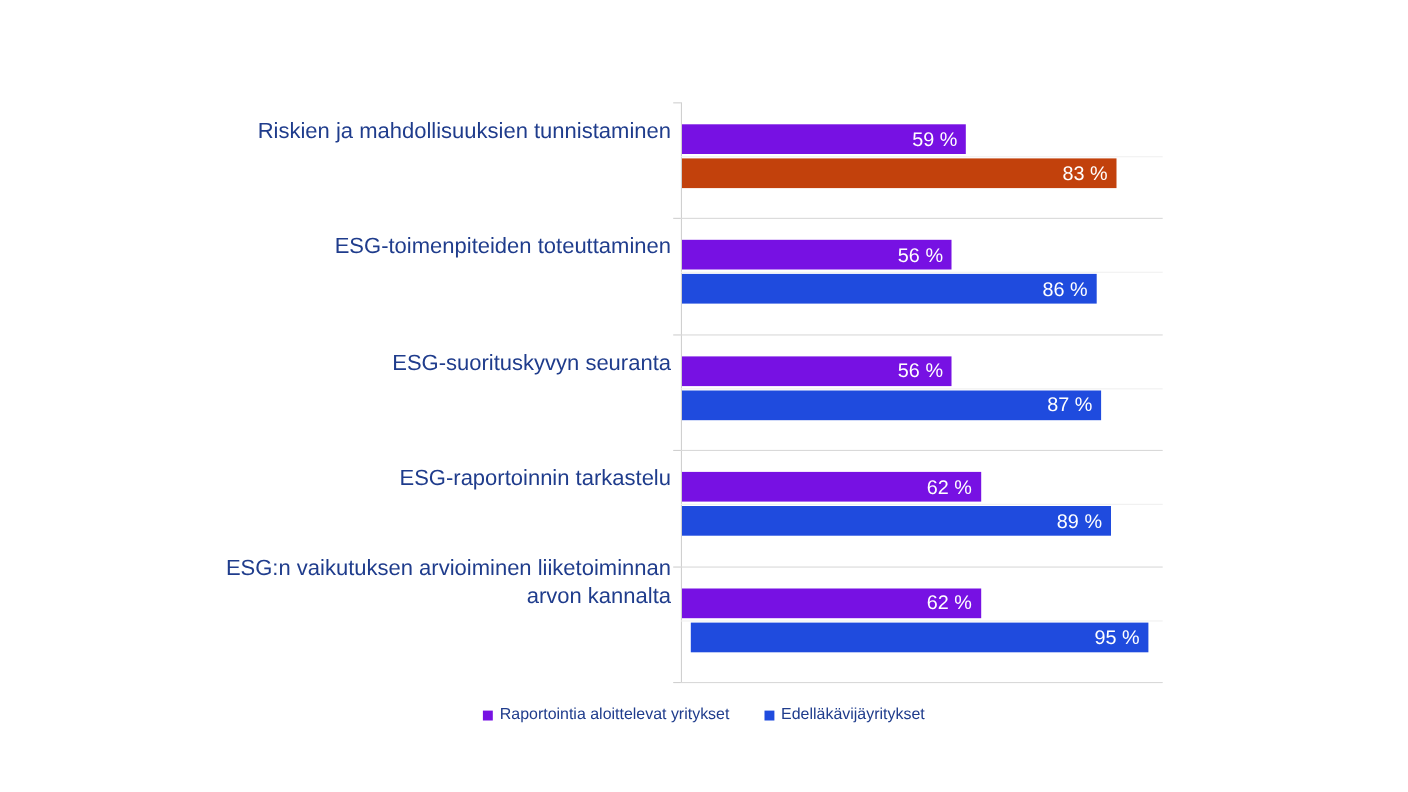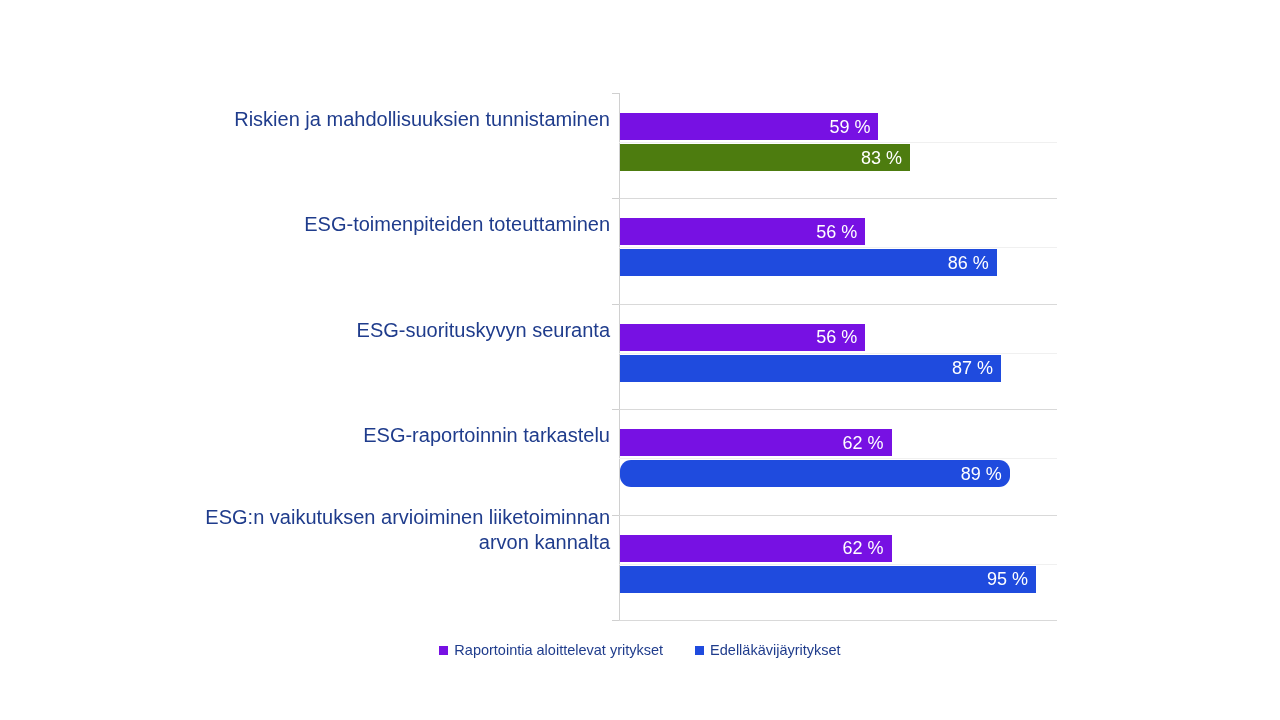--- a/index.html
+++ b/index.html
@@ -144,21 +144,21 @@
       <div class="cat-label" style="top: 411.6px;">ESG:n vaikutuksen arvioiminen liiketoiminnan
 arvon kannalta</div>
     </div>
 
   <div class="plot-area" id="plot-area">
       <div class="gridline" style="top: 0px; background: transparent;"></div>
       <div class="tick" style="top: 0px;"></div>
       <div class="bar" style="top: 20px; width: 258.42px; background: rgb(119, 17, 227);">
         <span class="bar-label">59 %</span>
       </div>
-      <div class="bar" style="top: 51px; width: 290px; background: #4d7c0f;">
+      <div class="bar" style="top: 51px; width: 395px; background: #c2410c;">
         <span class="bar-label">83 %</span>
       </div>
       <div class="gridline minor" style="top: 49px;"></div>
       <div class="gridline" style="top: 105.4px;"></div>
       <div class="tick" style="top: 105.4px;"></div>
       <div class="bar" style="top: 125.4px; width: 245.28px; background: rgb(119, 17, 227);">
         <span class="bar-label">56 %</span>
       </div>
       <div class="bar" style="top: 156.4px; width: 376.68px; background: rgb(31, 75, 222);">
         <span class="bar-label">86 %</span>
@@ -171,30 +171,30 @@
       </div>
       <div class="bar" style="top: 261.8px; width: 381.06px; background: rgb(31, 75, 222);">
         <span class="bar-label">87 %</span>
       </div>
       <div class="gridline minor" style="top: 259.8px;"></div>
       <div class="gridline" style="top: 316.2px;"></div>
       <div class="tick" style="top: 316.2px;"></div>
       <div class="bar" style="top: 336.2px; width: 271.56px; background: rgb(119, 17, 227);">
         <span class="bar-label">62 %</span>
       </div>
-      <div class="bar" style="top: 367.2px; width: 389.82px; background: rgb(31, 75, 222); border-radius: 11px;">
+      <div class="bar" style="top: 367.2px; width: 389.82px; background: rgb(31, 75, 222);">
         <span class="bar-label">89 %</span>
       </div>
       <div class="gridline minor" style="top: 365.2px;"></div>
       <div class="gridline" style="top: 421.6px;"></div>
       <div class="tick" style="top: 421.6px;"></div>
       <div class="bar" style="top: 441.6px; width: 271.56px; background: rgb(119, 17, 227);">
         <span class="bar-label">62 %</span>
       </div>
-      <div class="bar" style="top: 472.6px; width: 416.1px; background: rgb(31, 75, 222);">
+      <div class="bar" style="top: 472.6px; width: 416.1px; background: rgb(31, 75, 222); margin-left: 8px;">
         <span class="bar-label">95 %</span>
       </div>
       <div class="gridline minor" style="top: 470.6px;"></div>
       <div class="gridline" style="top: 527px;"></div>
       <div class="tick" style="top: 527px;"></div>
     </div>
 
   <div class="legend" id="legend">
       <div class="legend-item">
         <span class="legend-swatch" style="background: rgb(119, 17, 227);"></span>

